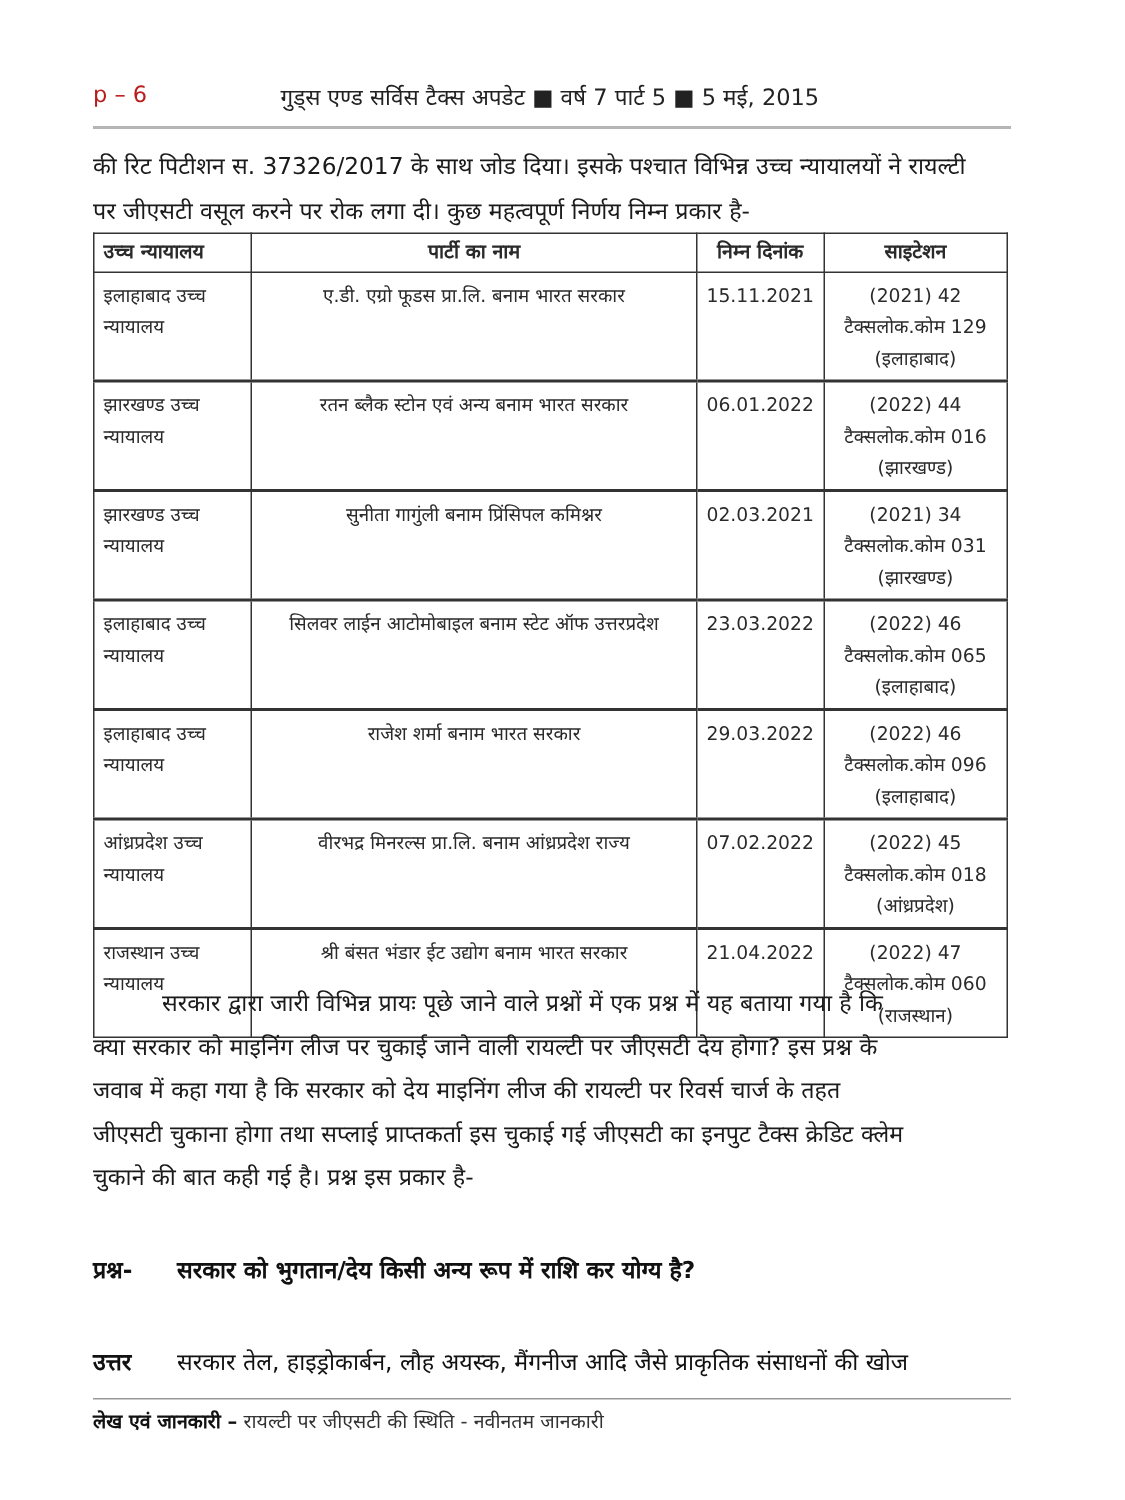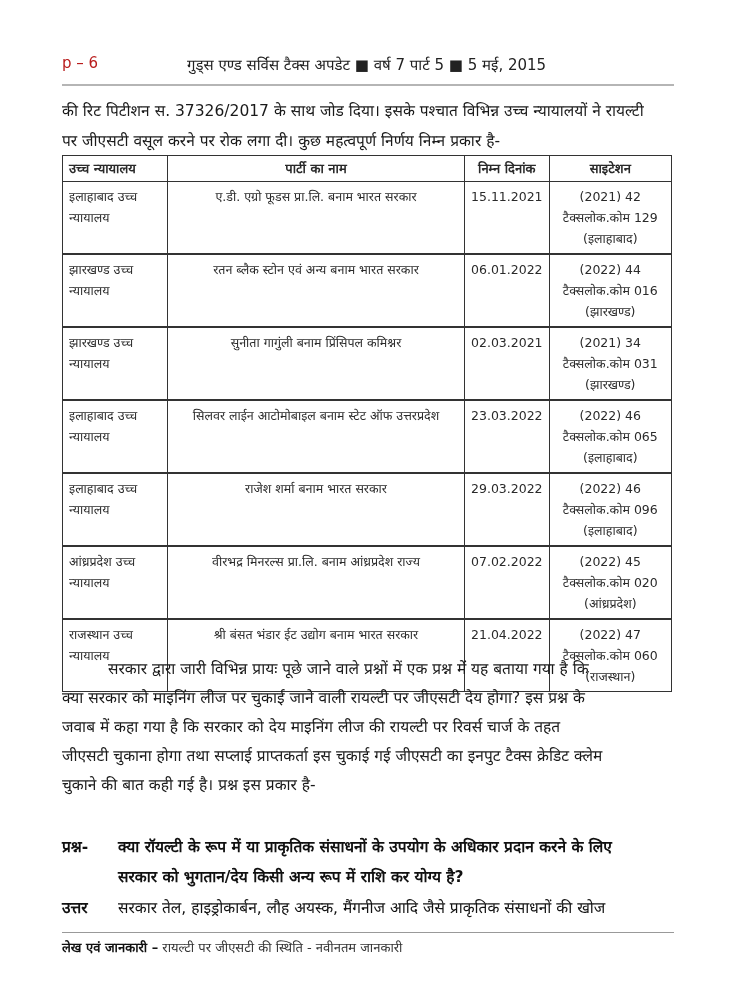--- a/index.html
+++ b/index.html
@@ -115,21 +115,21 @@
         <span class="cite-line">टैक्सलोक.कोम 096</span>
         <span class="cite-line">(इलाहाबाद)</span>
       </td>
     </tr>
     <tr>
       <td class="c1">आंध्रप्रदेश उच्च न्यायालय</td>
       <td class="c2">वीरभद्र मिनरल्स प्रा.लि. बनाम आंध्रप्रदेश राज्य</td>
       <td class="c3">07.02.2022</td>
       <td class="c4">
         <span class="cite-line">(2022) 45</span>
-        <span class="cite-line">टैक्सलोक.कोम 020</span>
+        <span class="cite-line">टैक्सलोक.कोम 018</span>
         <span class="cite-line">(आंध्रप्रदेश)</span>
       </td>
     </tr>
     <tr>
       <td class="c1">राजस्थान उच्च न्यायालय</td>
       <td class="c2">श्री बंसत भंडार ईट उद्योग बनाम भारत सरकार</td>
       <td class="c3">21.04.2022</td>
       <td class="c4">
         <span class="cite-line">(2022) 47</span>
         <span class="cite-line">टैक्सलोक.कोम 060</span>
@@ -143,21 +143,20 @@
   <span class="line indent">सरकार द्वारा जारी विभिन्न प्रायः पूछे जाने वाले प्रश्नों में एक प्रश्न में यह बताया गया है कि</span>
   <span class="line">क्या सरकार को माइनिंग लीज पर चुकाई जाने वाली रायल्टी पर जीएसटी देय होगा? इस प्रश्न के</span>
   <span class="line">जवाब में कहा गया है कि सरकार को देय माइनिंग लीज की रायल्टी पर रिवर्स चार्ज के तहत</span>
   <span class="line">जीएसटी चुकाना होगा तथा सप्लाई प्राप्तकर्ता इस चुकाई गई जीएसटी का इनपुट टैक्स क्रेडिट क्लेम</span>
   <span class="line">चुकाने की बात कही गई है। प्रश्न इस प्रकार है-</span>
 </div>
 
 <div class="qa question">
   <span class="label">प्रश्न-</span>
   <div class="content">
-    <span class="line">क्या रॉयल्टी के रूप में या प्राकृतिक संसाधनों के उपयोग के अधिकार प्रदान करने के लिए</span>
     <span class="line">सरकार को भुगतान/देय किसी अन्य रूप में राशि कर योग्य है?</span>
   </div>
 </div>
 
 <div class="qa answer">
   <span class="label">उत्तर</span>
   <div class="content">
     <span class="line">सरकार तेल, हाइड्रोकार्बन, लौह अयस्क, मैंगनीज आदि जैसे प्राकृतिक संसाधनों की खोज</span>
   </div>
 </div>

